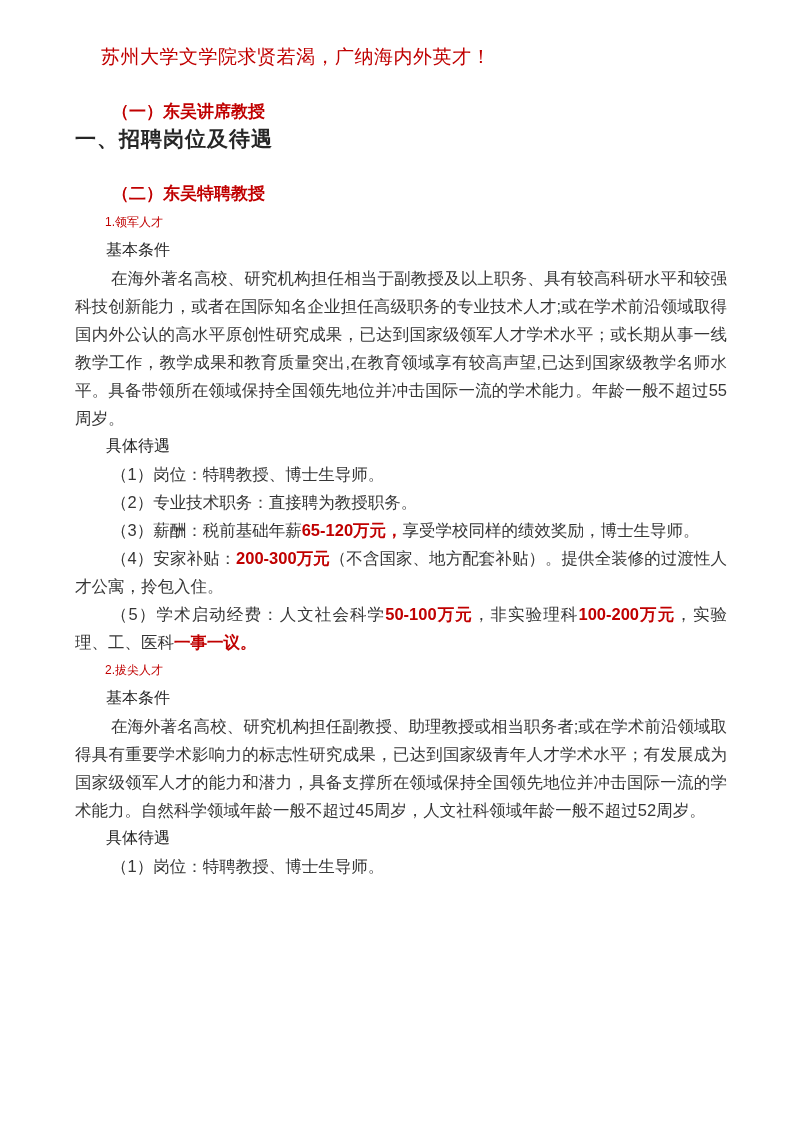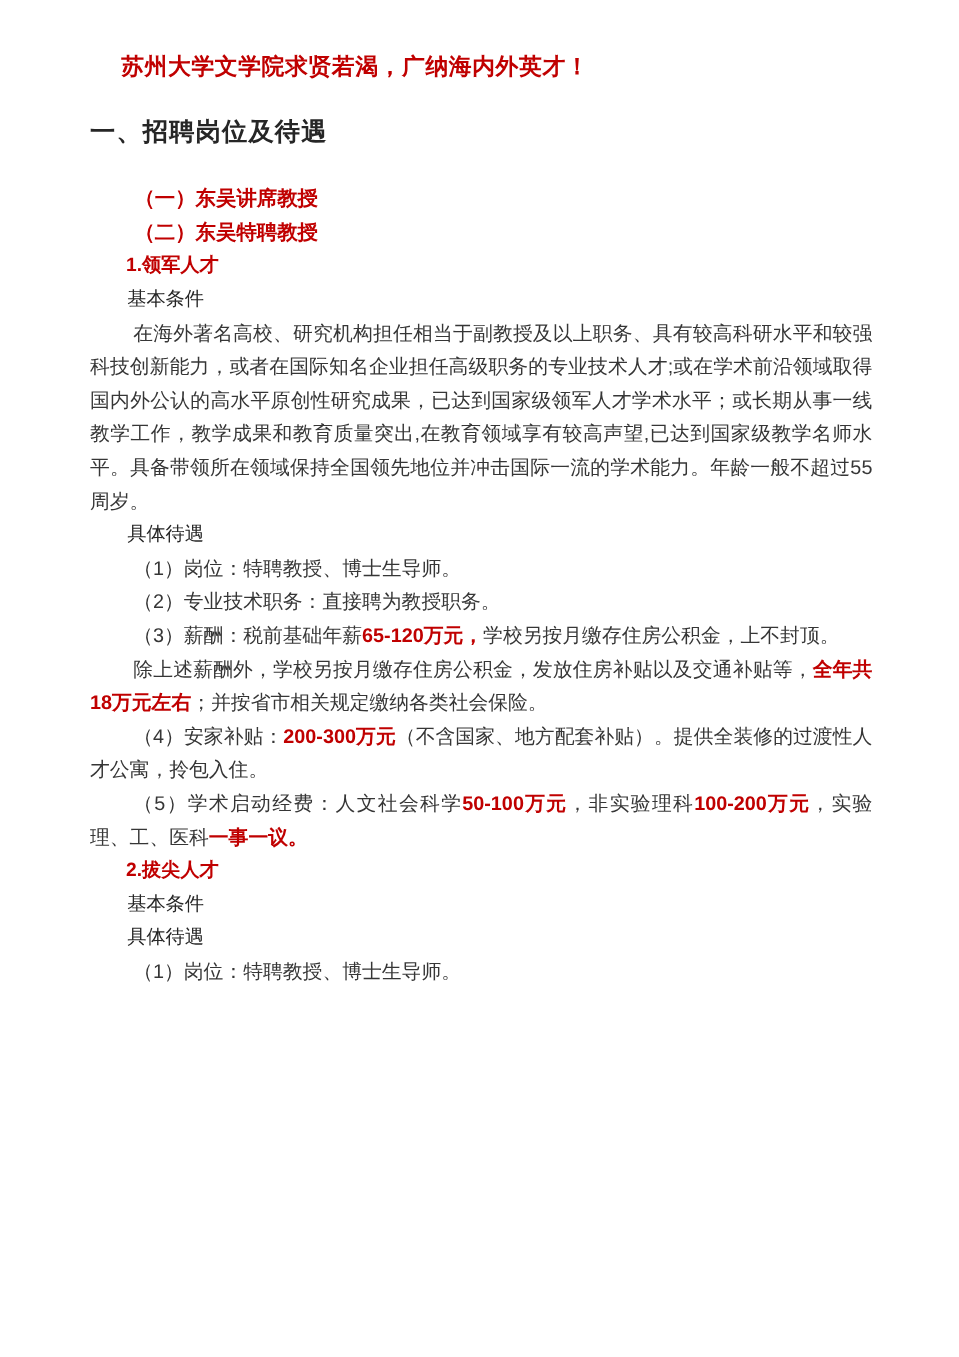--- a/index.html
+++ b/index.html
@@ -23,21 +23,21 @@
     width: 799px;
     height: 1131px;
     padding: 45px 72px 10px 75px;
     background: var(--page-bg);
     overflow: hidden;
   }
   .block { margin: 0; }
   .doc-title {
     font-size: 19px;
     line-height: 23px;
-    font-weight: bold;
+    font-weight: normal;
     color: var(--red);
     padding-left: 26px;
     margin-bottom: 30px;
     letter-spacing: 0.5px;
   }
   .section-heading {
     font-size: 21px;
     line-height: 26px;
     font-weight: bold;
     color: var(--dark);
@@ -45,23 +45,23 @@
     letter-spacing: 1px;
   }
   .sub-heading {
     font-size: 17px;
     line-height: 28px;
     font-weight: bold;
     color: var(--red);
     text-indent: 37px;
   }
   .num-heading {
-    font-size: 16px;
+    font-size: 12px;
     line-height: 28px;
-    font-weight: bold;
+    font-weight: normal;
     color: var(--red);
     text-indent: 30px;
   }
   .label {
     font-size: 16px;
     line-height: 28px;
     font-weight: normal;
     color: var(--dark);
     text-indent: 31px;
   }
@@ -78,31 +78,31 @@
     color: var(--red);
     font-weight: bold;
   }
 </style>
 </head>
 <body>
 
 <div class="page">
   <div id="doc">
       <div class="block doc-title"><span class="run normal">苏州大学文学院求贤若渴，广纳海内外英才！</span></div>
+      <div class="block sub-heading"><span class="run normal">（一）东吴讲席教授</span></div>
       <div class="block section-heading"><span class="run normal">一、招聘岗位及待遇</span></div>
-      <div class="block sub-heading"><span class="run normal">（一）东吴讲席教授</span></div>
       <div class="block sub-heading"><span class="run normal">（二）东吴特聘教授</span></div>
       <div class="block num-heading"><span class="run normal">1.领军人才</span></div>
       <div class="block label"><span class="run normal">基本条件</span></div>
       <div class="block paragraph"><span class="run normal">在海外著名高校、研究机构担任相当于副教授及以上职务、具有较高科研水平和较强科技创新能力，或者在国际知名企业担任高级职务的专业技术人才;或在学术前沿领域取得国内外公认的高水平原创性研究成果，已达到国家级领军人才学术水平；或长期从事一线教学工作，教学成果和教育质量突出,在教育领域享有较高声望,已达到国家级教学名师水平。具备带领所在领域保持全国领先地位并冲击国际一流的学术能力。年龄一般不超过55周岁。</span></div>
       <div class="block label"><span class="run normal">具体待遇</span></div>
       <div class="block list-item"><span class="run normal">（1）岗位：特聘教授、博士生导师。</span></div>
       <div class="block list-item"><span class="run normal">（2）专业技术职务：直接聘为教授职务。</span></div>
-      <div class="block list-item"><span class="run normal">（3）薪酬：税前基础年薪</span><span class="run red-bold">65-120万元，</span><span class="run normal">学校另按月缴存住房公积金，上不封顶。</span></div>
-      <div class="block paragraph"><span class="run normal">除上述薪酬外，学校另按月缴存住房公积金，发放住房补贴以及交通补贴等，</span><span class="run red-bold">全年共18万元左右</span><span class="run normal">；并按省市相关规定缴纳各类社会保险。</span></div>
+      <div class="block list-item"><span class="run normal">（3）薪酬：税前基础年薪</span><span class="run red-bold">65-120万元，</span><span class="run normal">享受学校同样的绩效奖励，博士生导师。</span></div>
       <div class="block list-item"><span class="run normal">（4）安家补贴：</span><span class="run red-bold">200-300万元</span><span class="run normal">（不含国家、地方配套补贴）。提供全装修的过渡性人才公寓，拎包入住。</span></div>
       <div class="block list-item"><span class="run normal">（5）学术启动经费：人文社会科学</span><span class="run red-bold">50-100万元</span><span class="run normal">，非实验理科</span><span class="run red-bold">100-200万元</span><span class="run normal">，实验理、工、医科</span><span class="run red-bold">一事一议。</span></div>
       <div class="block num-heading"><span class="run normal">2.拔尖人才</span></div>
       <div class="block label"><span class="run normal">基本条件</span></div>
+      <div class="block paragraph"><span class="run normal">在海外著名高校、研究机构担任副教授、助理教授或相当职务者;或在学术前沿领域取得具有重要学术影响力的标志性研究成果，已达到国家级青年人才学术水平；有发展成为国家级领军人才的能力和潜力，具备支撑所在领域保持全国领先地位并冲击国际一流的学术能力。自然科学领域年龄一般不超过45周岁，人文社科领域年龄一般不超过52周岁。</span></div>
       <div class="block label"><span class="run normal">具体待遇</span></div>
       <div class="block list-item"><span class="run normal">（1）岗位：特聘教授、博士生导师。</span></div>
     </div>
 </div>
 
 </body></html>

